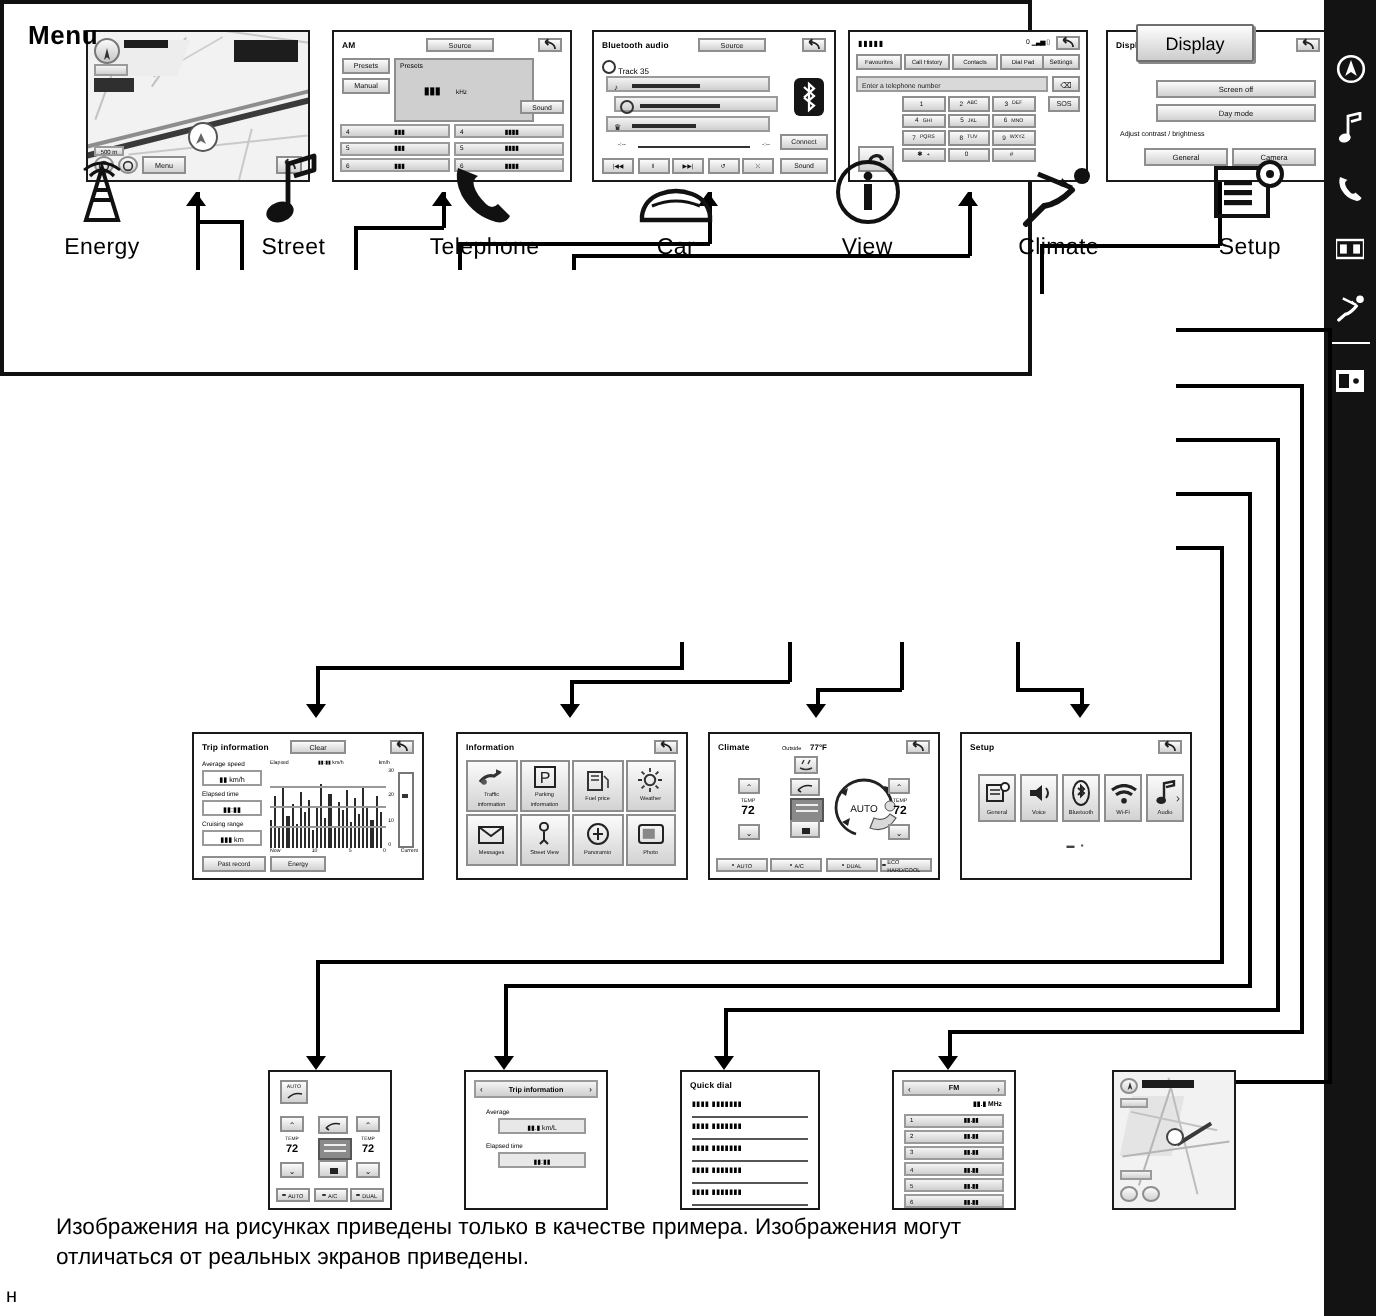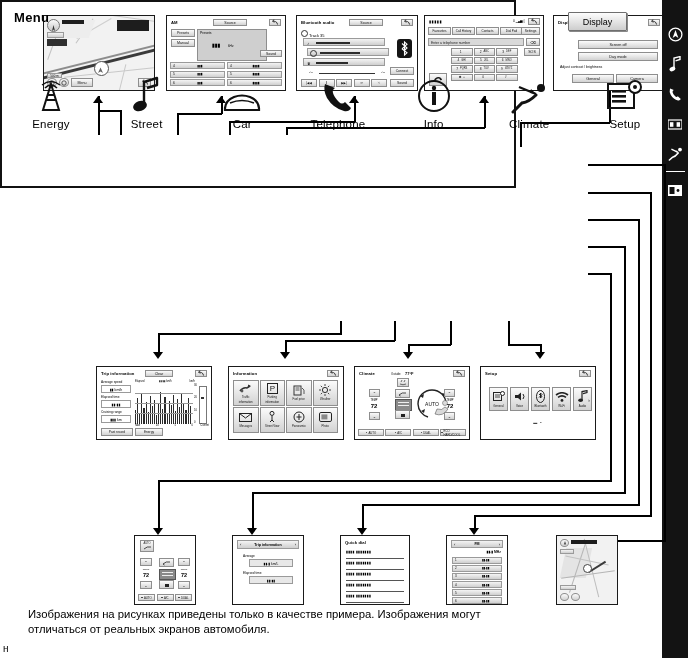--- a/index.html
+++ b/index.html
@@ -350,44 +350,44 @@
         <div class="gl">
           <svg width="30" height="38" viewBox="0 0 30 38">
             <path d="M12 30 L12 6 L25 2 L25 9 L15 12" fill="none" stroke="#111" stroke-width="2.4" stroke-linejoin="round"></path>
             <ellipse cx="8" cy="30" rx="7" ry="5" fill="#111" transform="rotate(-18 8 30)"></ellipse>
           </svg>
         </div>
         <div class="lb">Street</div>
       </div>
       <div class="menu-item">
         <div class="gl">
+          <svg width="36" height="34" viewBox="0 0 36 34">
+            <path d="M5 4 Q3 10 7 18 Q13 28 24 31 Q29 32 31 28 L25 22 Q22 25 19 22 Q14 17 13 13 Q12 10 15 8 Z" fill="#111"></path>
+          </svg>
+        </div>
+        <div class="lb">Telephone</div>
+      </div>
+      <div class="menu-item">
+        <div class="gl">
           <svg width="40" height="22" viewBox="0 0 40 22">
             <path d="M3 16 Q4 8 12 5 Q20 2 28 5 Q36 8 37 16 L37 18 L3 18 Z" fill="none" stroke="#111" stroke-width="2.2"></path>
             <path d="M8 11 Q20 6 32 11" stroke="#111" stroke-width="1.6" fill="none"></path>
           </svg>
         </div>
         <div class="lb">Car</div>
-      </div>
-      <div class="menu-item">
-        <div class="gl">
-          <svg width="36" height="34" viewBox="0 0 36 34">
-            <path d="M5 4 Q3 10 7 18 Q13 28 24 31 Q29 32 31 28 L25 22 Q22 25 19 22 Q14 17 13 13 Q12 10 15 8 Z" fill="#111"></path>
-          </svg>
-        </div>
-        <div class="lb">Telephone</div>
       </div>
       <div class="menu-item">
         <div class="gl">
           <svg width="36" height="36" viewBox="0 0 36 36">
             <circle cx="18" cy="18" r="15" fill="none" stroke="#111" stroke-width="2"></circle>
             <circle cx="18" cy="10" r="2.2" fill="#111"></circle>
             <rect x="16" y="14" width="4" height="13" fill="#111"></rect>
           </svg>
         </div>
-        <div class="lb">Info</div>
+        <div class="lb">View</div>
       </div>
       <div class="menu-item">
         <div class="gl">
           <svg width="40" height="32" viewBox="0 0 40 32">
             <circle cx="32" cy="6" r="4" fill="#111"></circle>
             <path d="M10 5 L27 12" stroke="#111" stroke-width="2.4"></path>
             <path d="M22 7 L27 12 L21 11" fill="#111"></path>
             <path d="M27 13 Q20 20 13 21 L4 30" fill="none" stroke="#111" stroke-width="3" stroke-linecap="round"></path>
           </svg>
         </div>
@@ -946,15 +946,15 @@
   </div>
   <div class="abs blk" style="left:14px;top:4px;width:26px;height:4px;"></div>
   <div class="abs bar" style="left:3px;top:13px;width:14px;height:5px;"></div>
   <div class="abs bar" style="left:3px;bottom:14px;width:16px;height:5px;"></div>
   <div class="abs btn" style="left:3px;bottom:3px;width:9px;height:8px;border-radius:50%;"></div>
   <div class="abs btn" style="left:14px;bottom:3px;width:9px;height:8px;border-radius:50%;"></div>
 </div>
 
 <div id="caption">
   <div>Изображения на рисунках приведены только в качестве примера. Изображения могут</div>
-  <div>отличаться от реальных экранов автомобиля.</div>
+  <div>отличаться от реальных экранов приведены.</div>
 </div>
 <div id="stray">н</div>
 
 </body></html>

